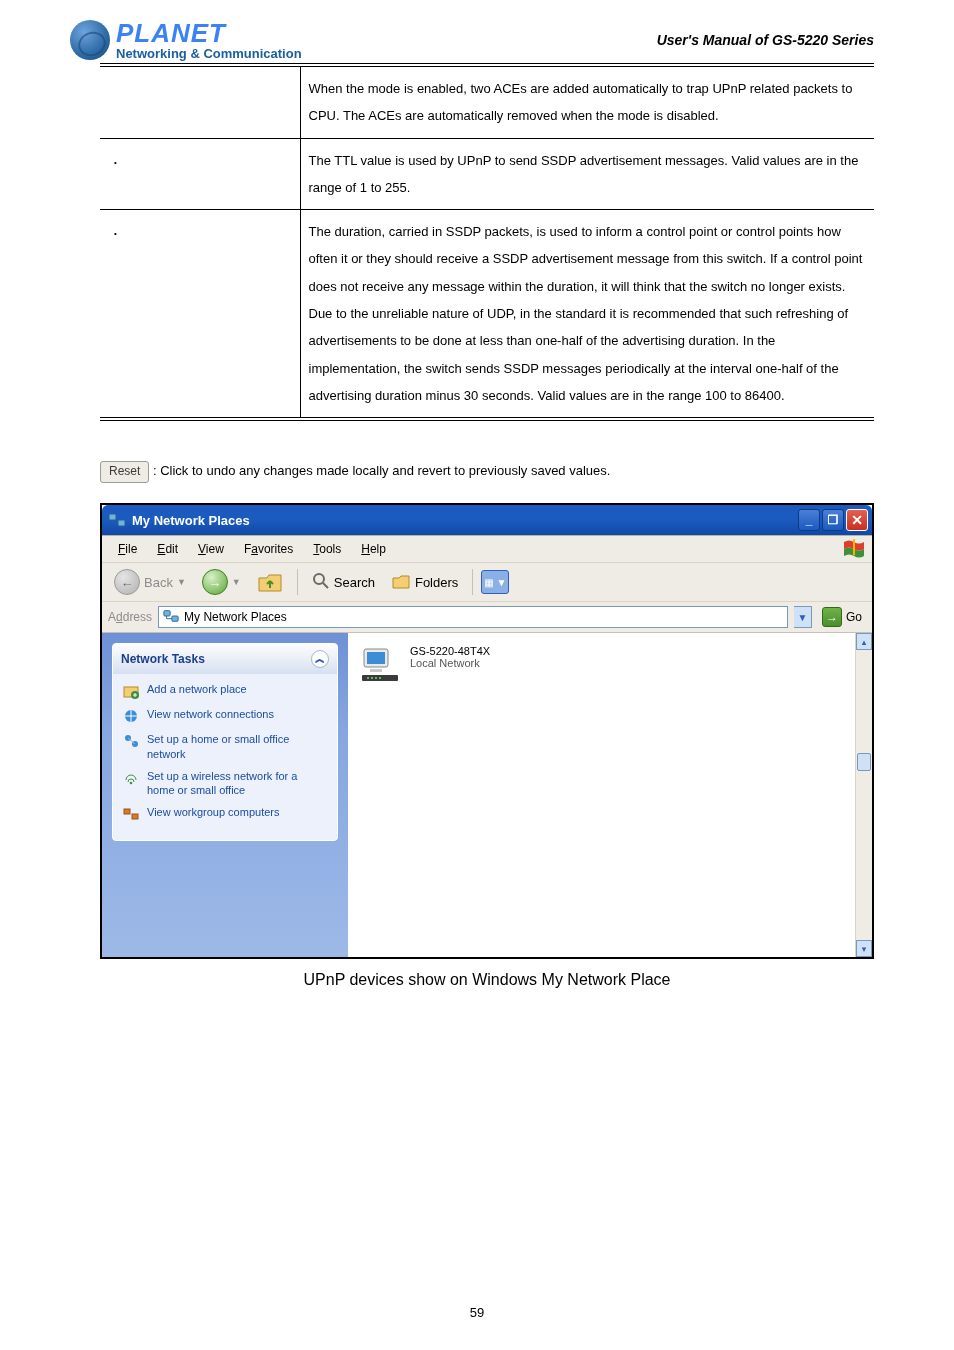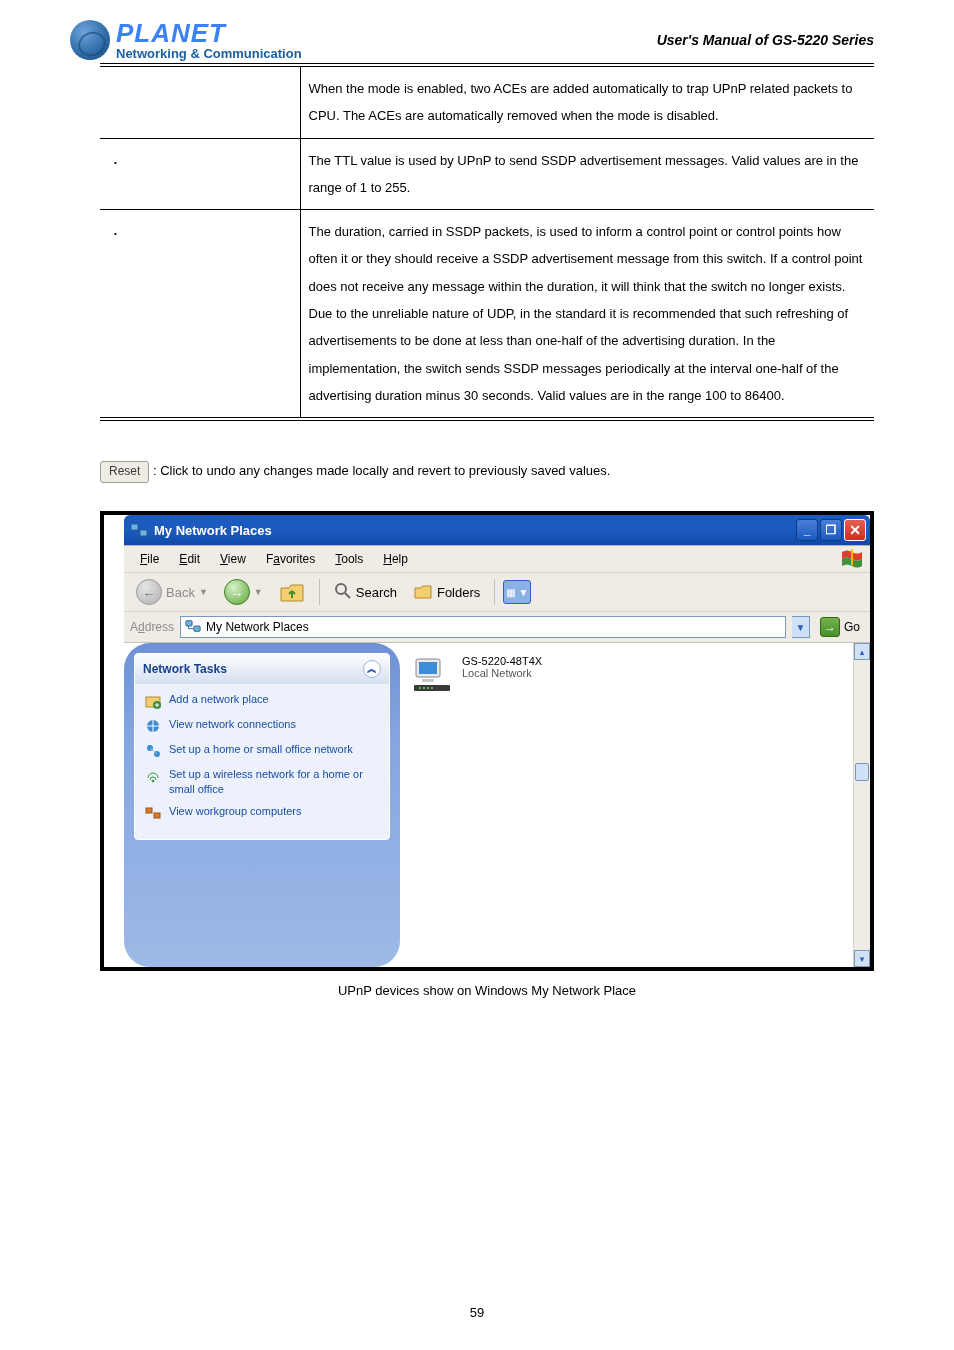--- a/index.html
+++ b/index.html
@@ -66,23 +66,22 @@
     padding: 2px 8px 4px 8px;
     font-size: 12px;
     color: #3b3b3b;
     vertical-align: middle;
   }
   .btn.apply { text-decoration: underline; }
   .btns-area .row { margin-bottom: 14px; }
 
   
   .explorer {
-    margin-top: 28px;
-    border: 4px solid #000000;
-    padding-left: 20px;
+    margin-top: 20px;
+    border: 2px solid #000000;
   }
   .explorer .titlebar {
     height: 30px;
     background: linear-gradient(#1b5abf, #1b5abf 50%, #1049a6);
     display: flex; align-items: center; justify-content: space-between;
     padding: 0 4px 0 6px; border-radius: 6px 6px 0 0;
   }
   .titlebar .left { display: flex; align-items: center; gap: 6px; }
   .titlebar .icon {
     width: 18px; height: 18px;
@@ -167,23 +166,22 @@
     width: 20px; height: 20px; background: linear-gradient(#71b34a,#4a8f2a);
     border: 1px solid #2f6b15; display:flex; align-items:center; justify-content:center;
     color:#fff; font-weight:700; border-radius: 3px;
   }
 
   .explorer-body {
     display: flex; height: 325px; border-top: 1px solid #c6c1b4;
     background: #fff;
   }
   .tasks-pane {
-    width: 276px; background: linear-gradient(#6e91d6, #85a6e0 30%, #9db9e7);
+    width: 246px; background: linear-gradient(#6e91d6, #85a6e0 30%, #9db9e7);
     padding: 10px;
-    border-radius: 26px;
   }
   .task-box {
     background: #ecf1fb; border-radius: 4px;
     border: 1px solid #fff;
   }
   .task-head {
     display:flex; align-items:center; justify-content:space-between;
     padding: 6px 8px;
     background: linear-gradient(#fdfdfe, #d6e0f1);
     border-radius: 4px 4px 0 0;
@@ -220,21 +218,21 @@
   }
   .device-item {
     display:flex; align-items:flex-start; gap: 8px;
     padding: 12px 10px; font-size: 11px;
   }
   .device-item .dicon svg { width: 44px; height: 40px; }
   .device-item .label .line1 { color: #000; }
   .device-item .label .line2 { color: #555; }
 
   .caption {
-    text-align: center; font-size: 13px; margin-top: 12px;
+    text-align: center; font-size: 16px; margin-top: 12px;
   }
   .pagenum {
     position: absolute; bottom: 30px; left: 0; right: 0;
     text-align: center; font-size: 13px;
   }
 </style>
 </head>
 <body>
 
 <div class="page-header">

